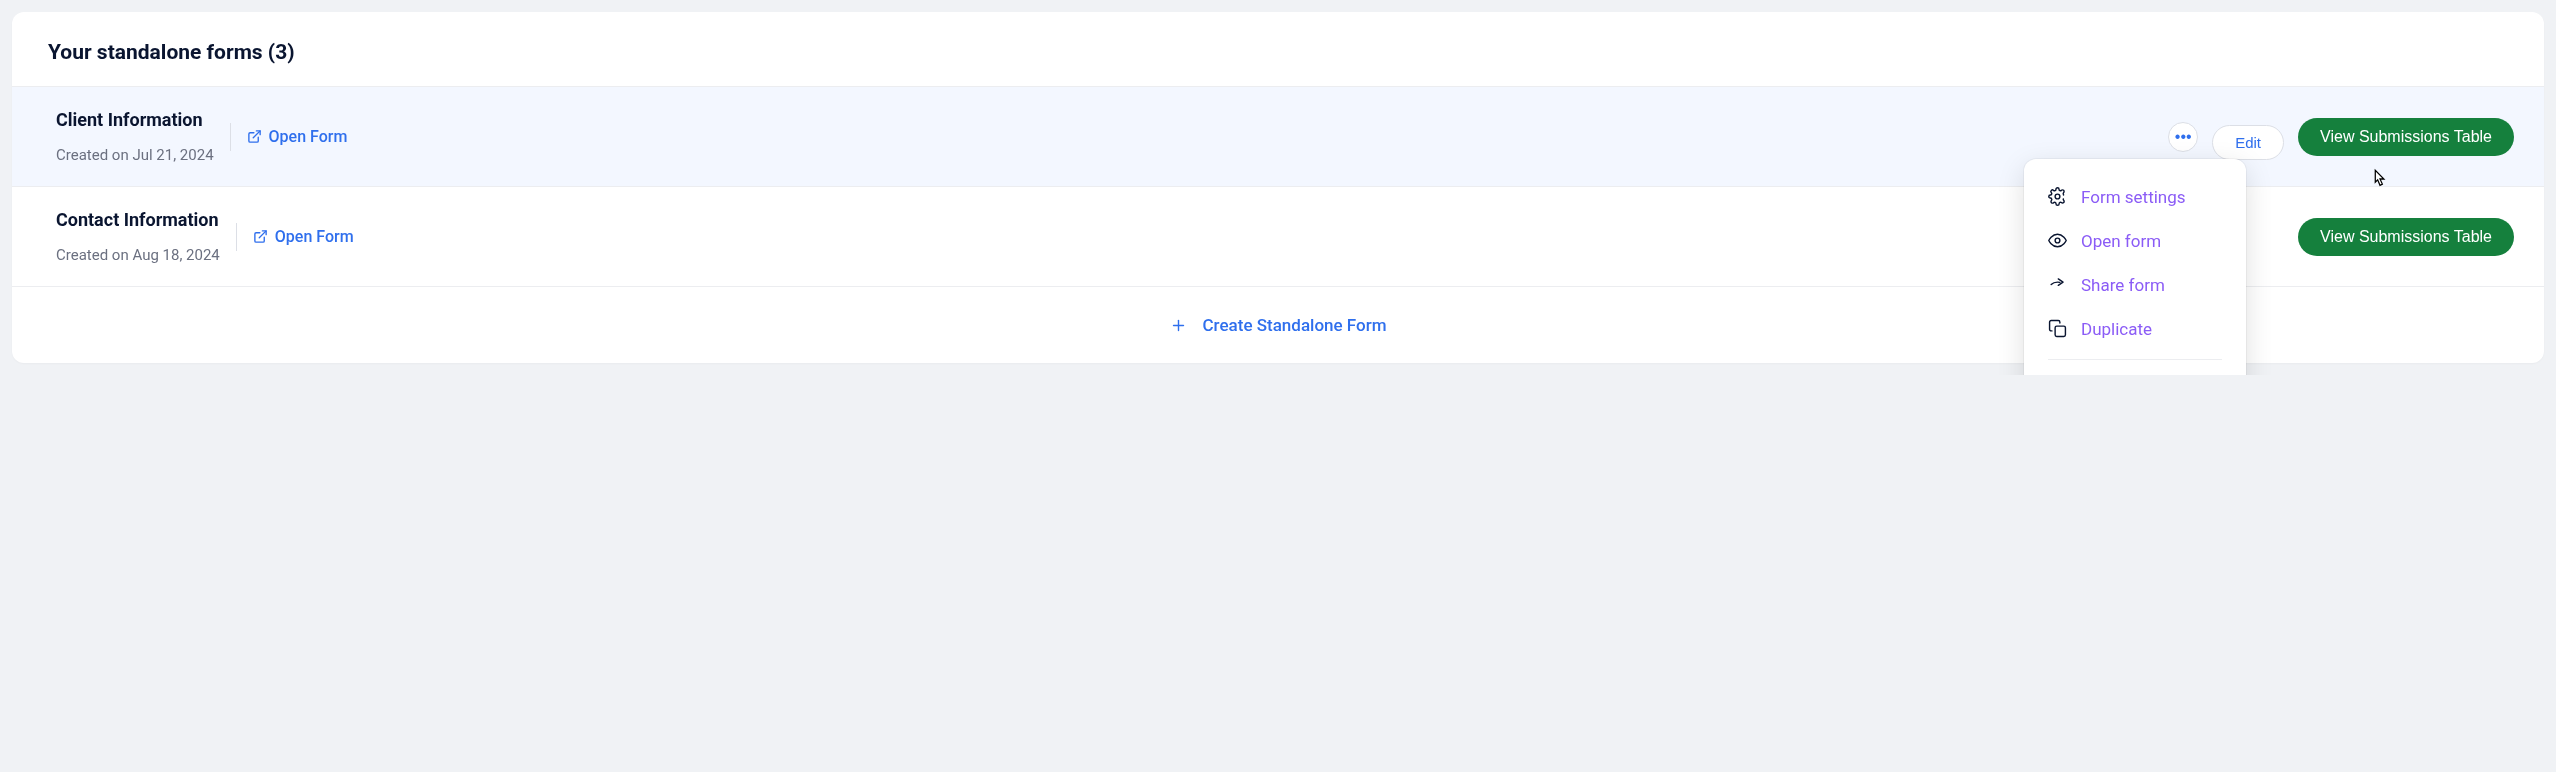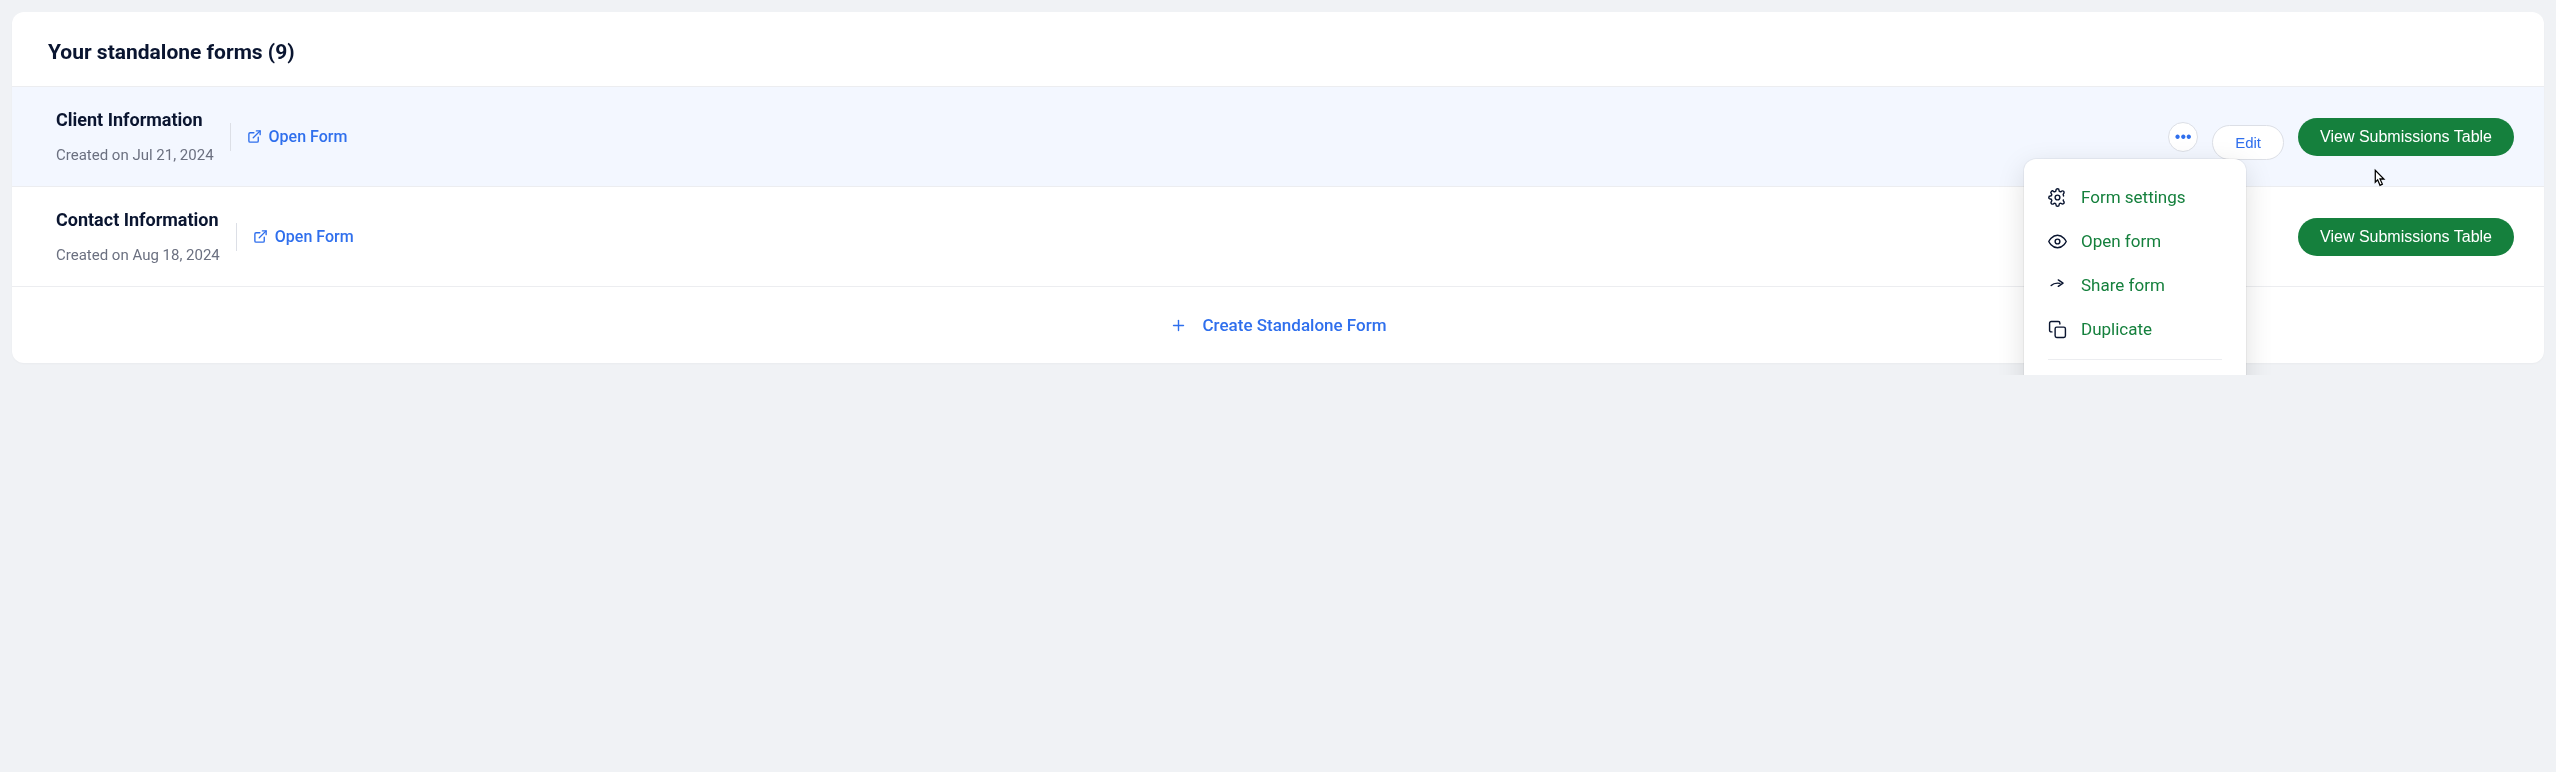--- a/index.html
+++ b/index.html
@@ -159,25 +159,24 @@
       width: 222px;
       background: #ffffff;
       border-radius: 12px;
       box-shadow: 0 8px 28px rgba(0, 0, 0, 0.13), 0 0 0 1px rgba(0,0,0,0.04);
       padding: 16px 0;
       z-index: 100;
     }
     
     .menu-item {
       display: flex;
-      align-items: center;
       gap: 14px;
       padding: 12px 24px;
       font-size: 17px;
-      color: #15803d;
+      color: #8b5cf6;
       cursor: pointer;
     }
     
     .menu-item svg {
       width: 19px;
       height: 19px;
       stroke: #0a1530;
       flex-shrink: 0;
     }
     
@@ -199,21 +198,21 @@
       width: 20px;
       height: 22px;
     }
   </style>
 </head>
 <body>
 
 <div class="card" style="position:relative;">
 
   <div class="card-header">
-    <h2>Your standalone forms (9)</h2>
+    <h2>Your standalone forms (3)</h2>
   </div>
 
   <div class="form-row highlighted">
     <div class="row-left">
       <div class="form-meta">
         <div class="form-title">Client Information</div>
         <div class="form-date">Created on Jul 21, 2024</div>
       </div>
       <div class="divider-v"></div>
       <a class="open-link">

